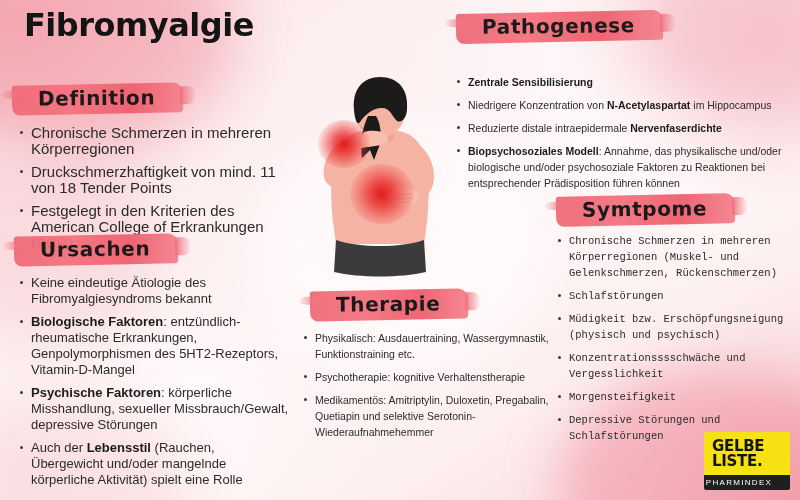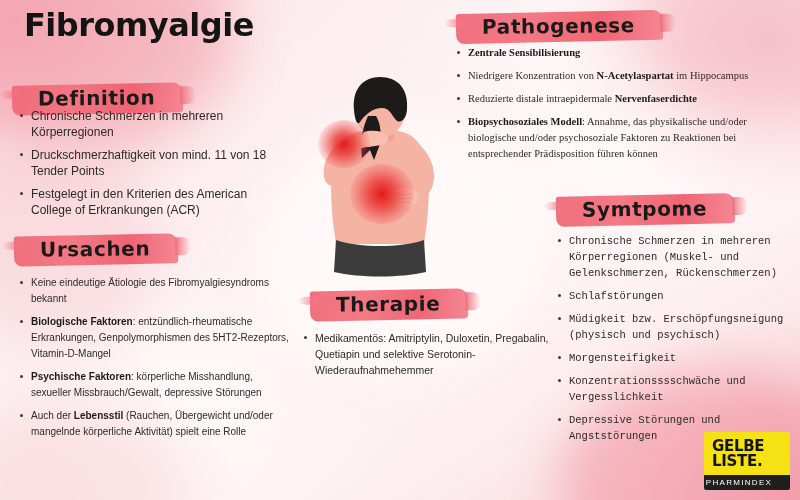--- a/index.html
+++ b/index.html
@@ -144,66 +144,68 @@
   <div class="blob" style="left:-60px;top:150px;width:220px;height:200px;background:rgba(246,190,198,0.40);"></div>
   <div class="blob" style="left:250px;top:120px;width:300px;height:260px;background:rgba(255,252,252,0.70);"></div>
   <div class="blob" style="left:-40px;top:400px;width:220px;height:180px;background:rgba(248,212,216,0.45);"></div>
 
   <div id="main-title">Fibromyalgie</div>
 
   <div class="banner" style="left:22px; top:82px; font-size:20px;">
     <span class="stroke"></span>
     <span class="ttl">Definition</span>
   </div>
-  <ul class="bl" style="left:18px; top:108px; width:272px; font-size:12px; line-height:16px;">
+  <ul class="bl" style="left:18px; top:125px; width:272px; font-size:15px; line-height:16px;">
     <li><span><span>Chronische Schmerzen in mehreren Körperregionen</span></span></li>
     <li><span><span>Druckschmerzhaftigkeit von mind. 11 von 18 Tender Points</span></span></li>
     <li><span><span>Festgelegt in den Kriterien des American College of Erkrankungen (ACR)</span></span></li>
   </ul>
 
   <div class="banner" style="left:24px; top:233px; font-size:20px;">
     <span class="stroke"></span>
     <span class="ttl">Ursachen</span>
   </div>
-  <ul class="bl" style="left:18px; top:275px; width:272px; font-size:10px; line-height:16px;">
+  <ul class="bl" style="left:18px; top:275px; width:272px; font-size:13px; line-height:16px;">
     <li><span><span>Keine eindeutige Ätiologie des Fibromyalgiesyndroms bekannt</span></span></li>
     <li><span><span class="b">Biologische Faktoren</span><span>: entzündlich-rheumatische Erkrankungen, Genpolymorphismen des 5HT2-Rezeptors, Vitamin-D-Mangel</span></span></li>
     <li><span><span class="b">Psychische Faktoren</span><span>: körperliche Misshandlung, sexueller Missbrauch/Gewalt, depressive Störungen</span></span></li>
     <li><span><span>Auch der </span><span class="b">Lebensstil</span><span> (Rauchen, Übergewicht und/oder mangelnde körperliche Aktivität) spielt eine Rolle</span></span></li>
   </ul>
 
   <div class="banner" style="left:466px; top:10px; font-size:20px;">
     <span class="stroke"></span>
     <span class="ttl">Pathogenese</span>
   </div>
-  <ul class="bl" style="left:455px; top:45px; width:340px; font-size:10.5px; line-height:16px;font-family:Liberation Serif, serif;">
+  <ul class="bl" style="left:455px; top:74px; width:340px; font-size:10.5px; line-height:16px;">
     <li><span><span class="b">Zentrale Sensibilisierung</span></span></li>
     <li><span><span>Niedrigere Konzentration von </span><span class="b">N-Acetylaspartat</span><span> im Hippocampus</span></span></li>
     <li><span><span>Reduzierte distale intraepidermale </span><span class="b">Nervenfaserdichte</span></span></li>
     <li><span><span class="b">Biopsychosoziales Modell</span><span>: Annahme, das physikalische und/oder biologische und/oder psychosoziale Faktoren zu Reaktionen bei entsprechender Prädisposition führen können</span></span></li>
   </ul>
 
   <div class="banner" style="left:566px; top:193px; font-size:20px;">
     <span class="stroke"></span>
     <span class="ttl">Symtpome</span>
   </div>
   <ul class="bl" style="left:556px; top:233px; width:238px; font-size:10.5px; line-height:16px;font-family:Liberation Mono, monospace;">
     <li><span><span>Chronische Schmerzen in mehreren Körperregionen (Muskel- und Gelenkschmerzen, Rückenschmerzen)</span></span></li>
     <li><span><span>Schlafstörungen</span></span></li>
     <li><span><span>Müdigkeit bzw. Erschöpfungsneigung (physisch und psychisch)</span></span></li>
+    <li><span><span>Konzentrationsssschwäche und Vergesslichkeit</span></span></li>
     <li><span><span>Morgensteifigkeit</span></span></li>
-    <li><span><span>Konzentrationsssschwäche und Vergesslichkeit</span></span></li>
-    <li><span><span>Depressive Störungen und Angststörungen</span></span></li>
+    <li><span><span>Depressive Störungen und Schlafstörungen</span></span></li>
   </ul>
 
   <div class="banner" style="left:320px; top:288px; font-size:20px;">
     <span class="stroke"></span>
     <span class="ttl">Therapie</span>
   </div>
   <ul class="bl" style="left:302px; top:330px; width:255px; font-size:10.5px; line-height:16px;">
+    <li><span><span>Physikalisch: Ausdauertraining, Wassergymnastik, Funktionstraining etc.</span></span></li>
+    <li><span><span>Psychotherapie: kognitive Verhaltenstherapie</span></span></li>
     <li><span><span>Medikamentös: Amitriptylin, Duloxetin, Pregabalin, Quetiapin und selektive Serotonin-Wiederaufnahmehemmer</span></span></li>
   </ul>
 
   <div id="illustration">
     <svg viewBox="0 0 160 215" width="160" height="215">
 
       <path d="M52 62 C44 66 36 74 33 88 C30 102 31 128 33 150 L36 172 L124 172 L127 150 C129 128 130 104 127 90 C124 75 116 66 108 62 C96 56 64 56 52 62 Z" fill="#f5b3a4"></path>
 
       <path d="M66 46 L66 66 C66 72 94 72 94 66 L94 46 Z" fill="#f0a493"></path>
 

